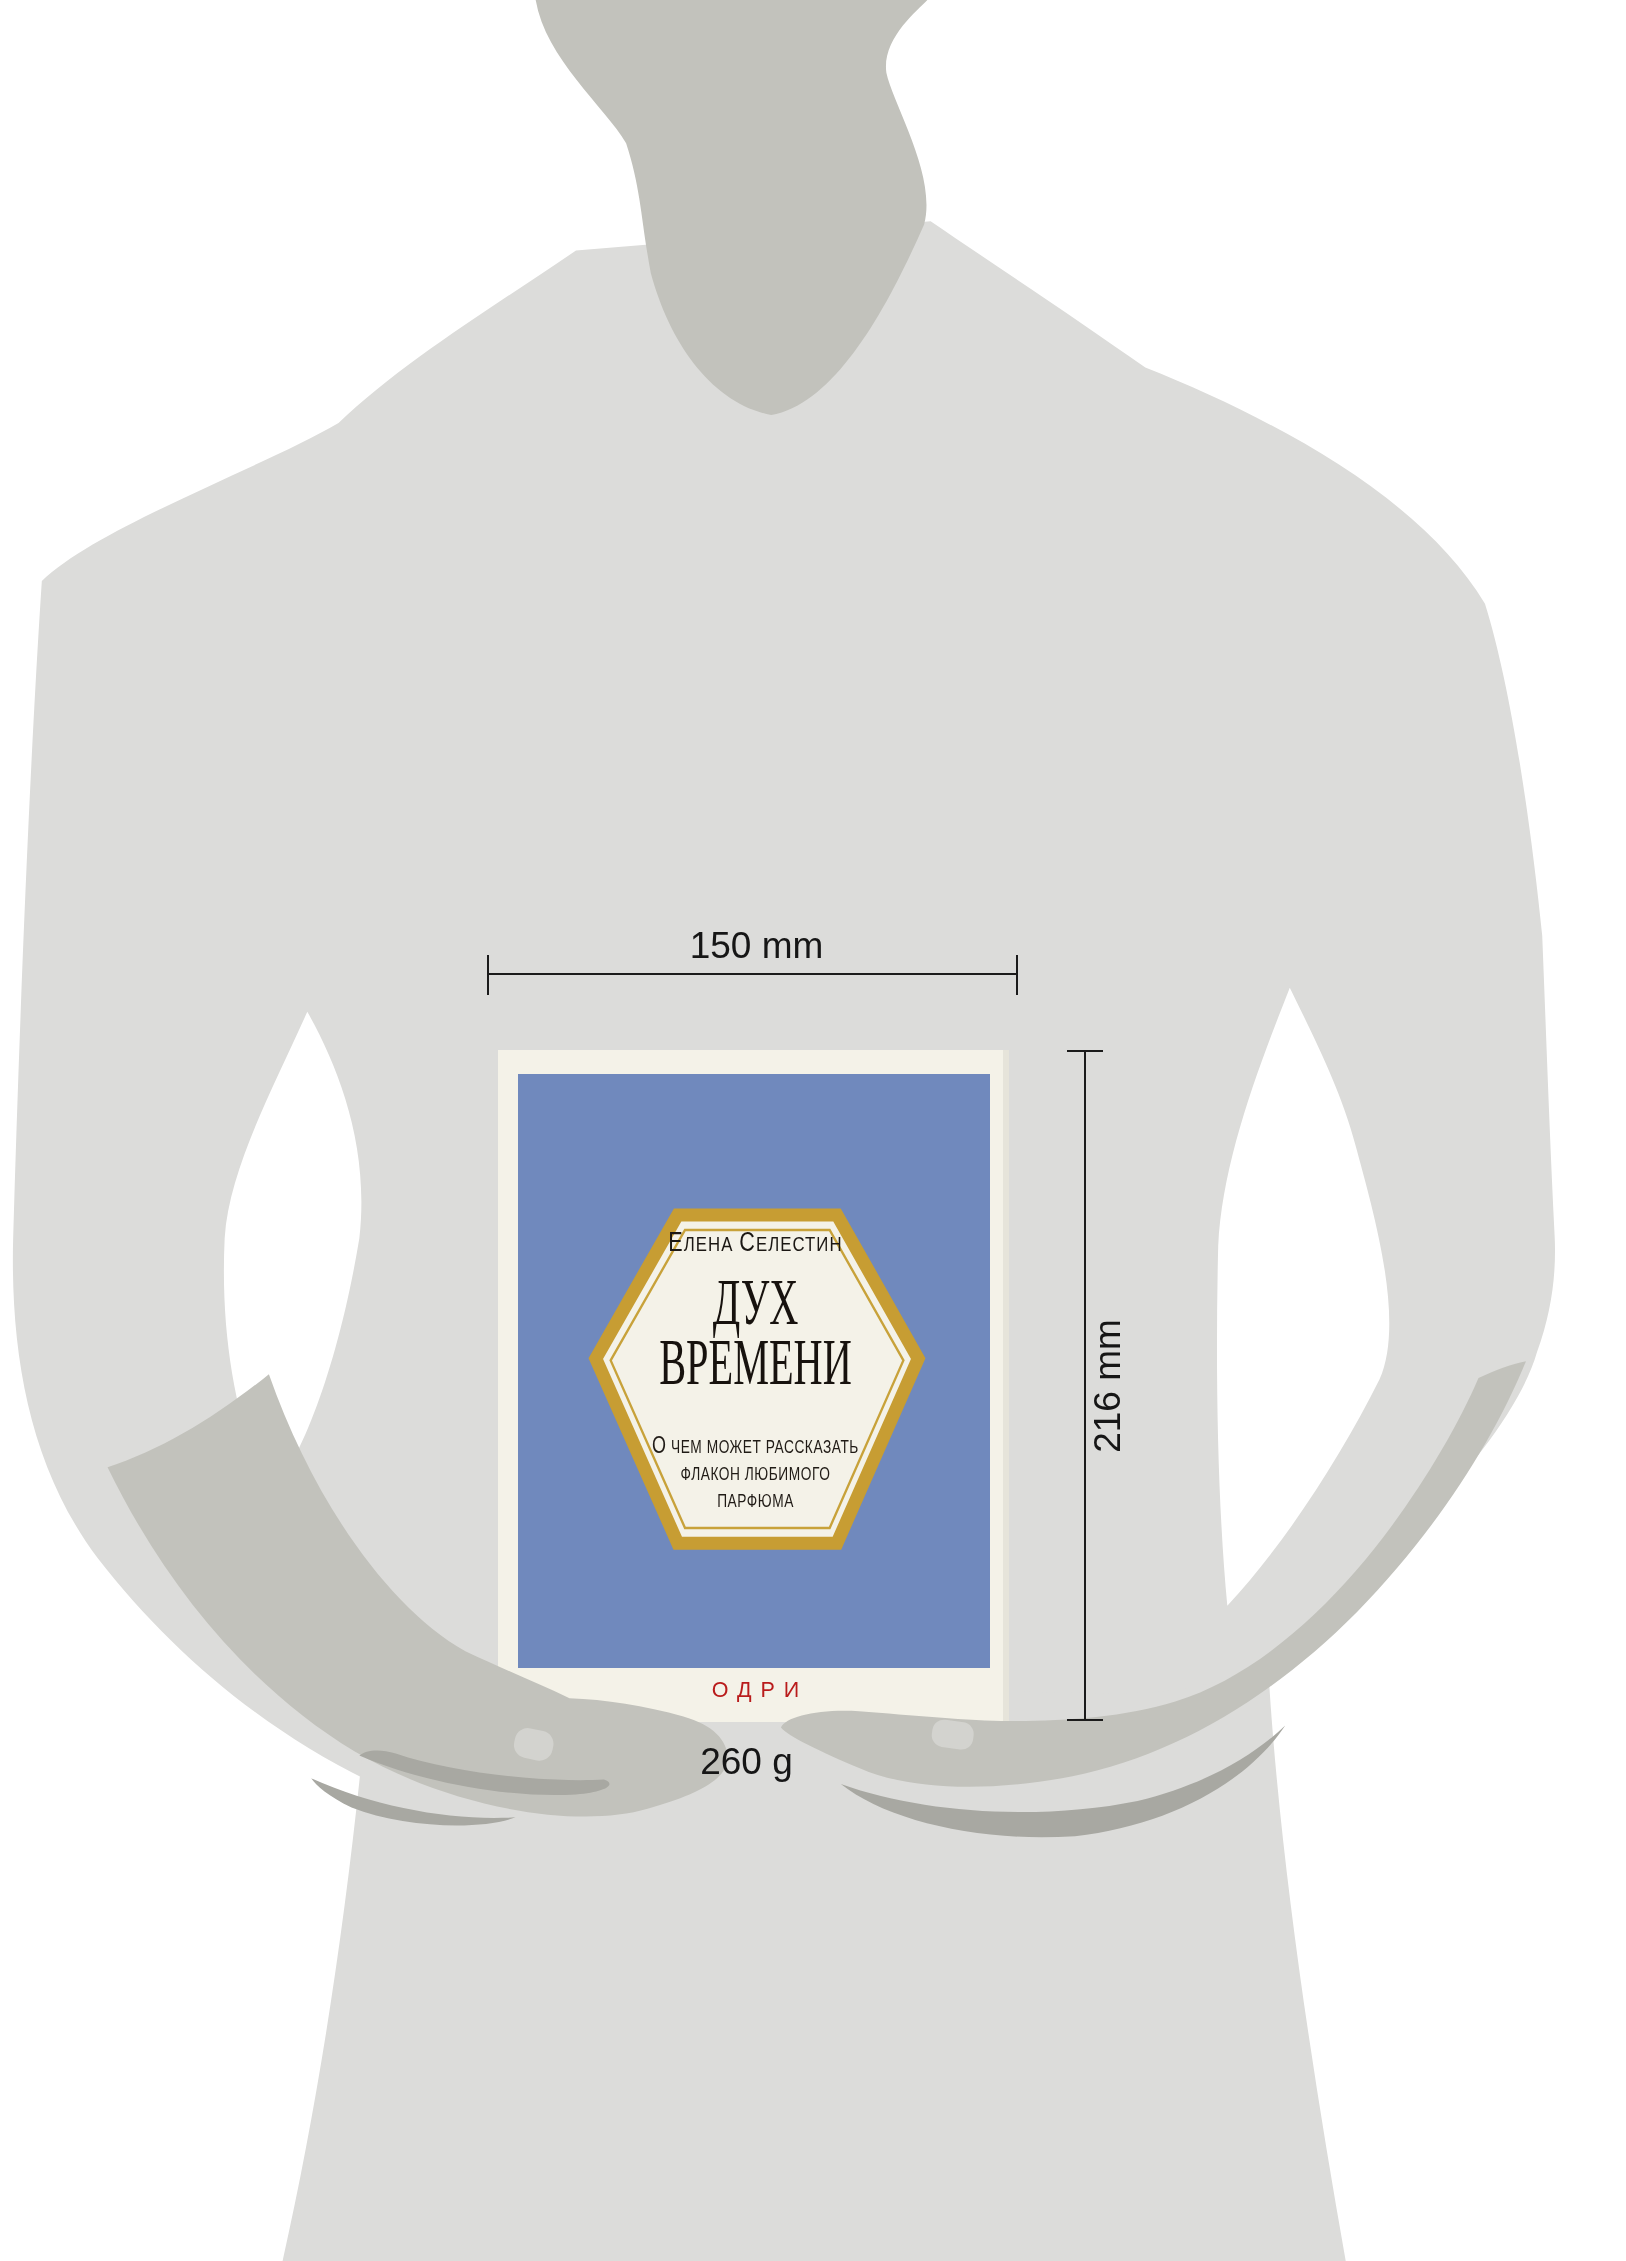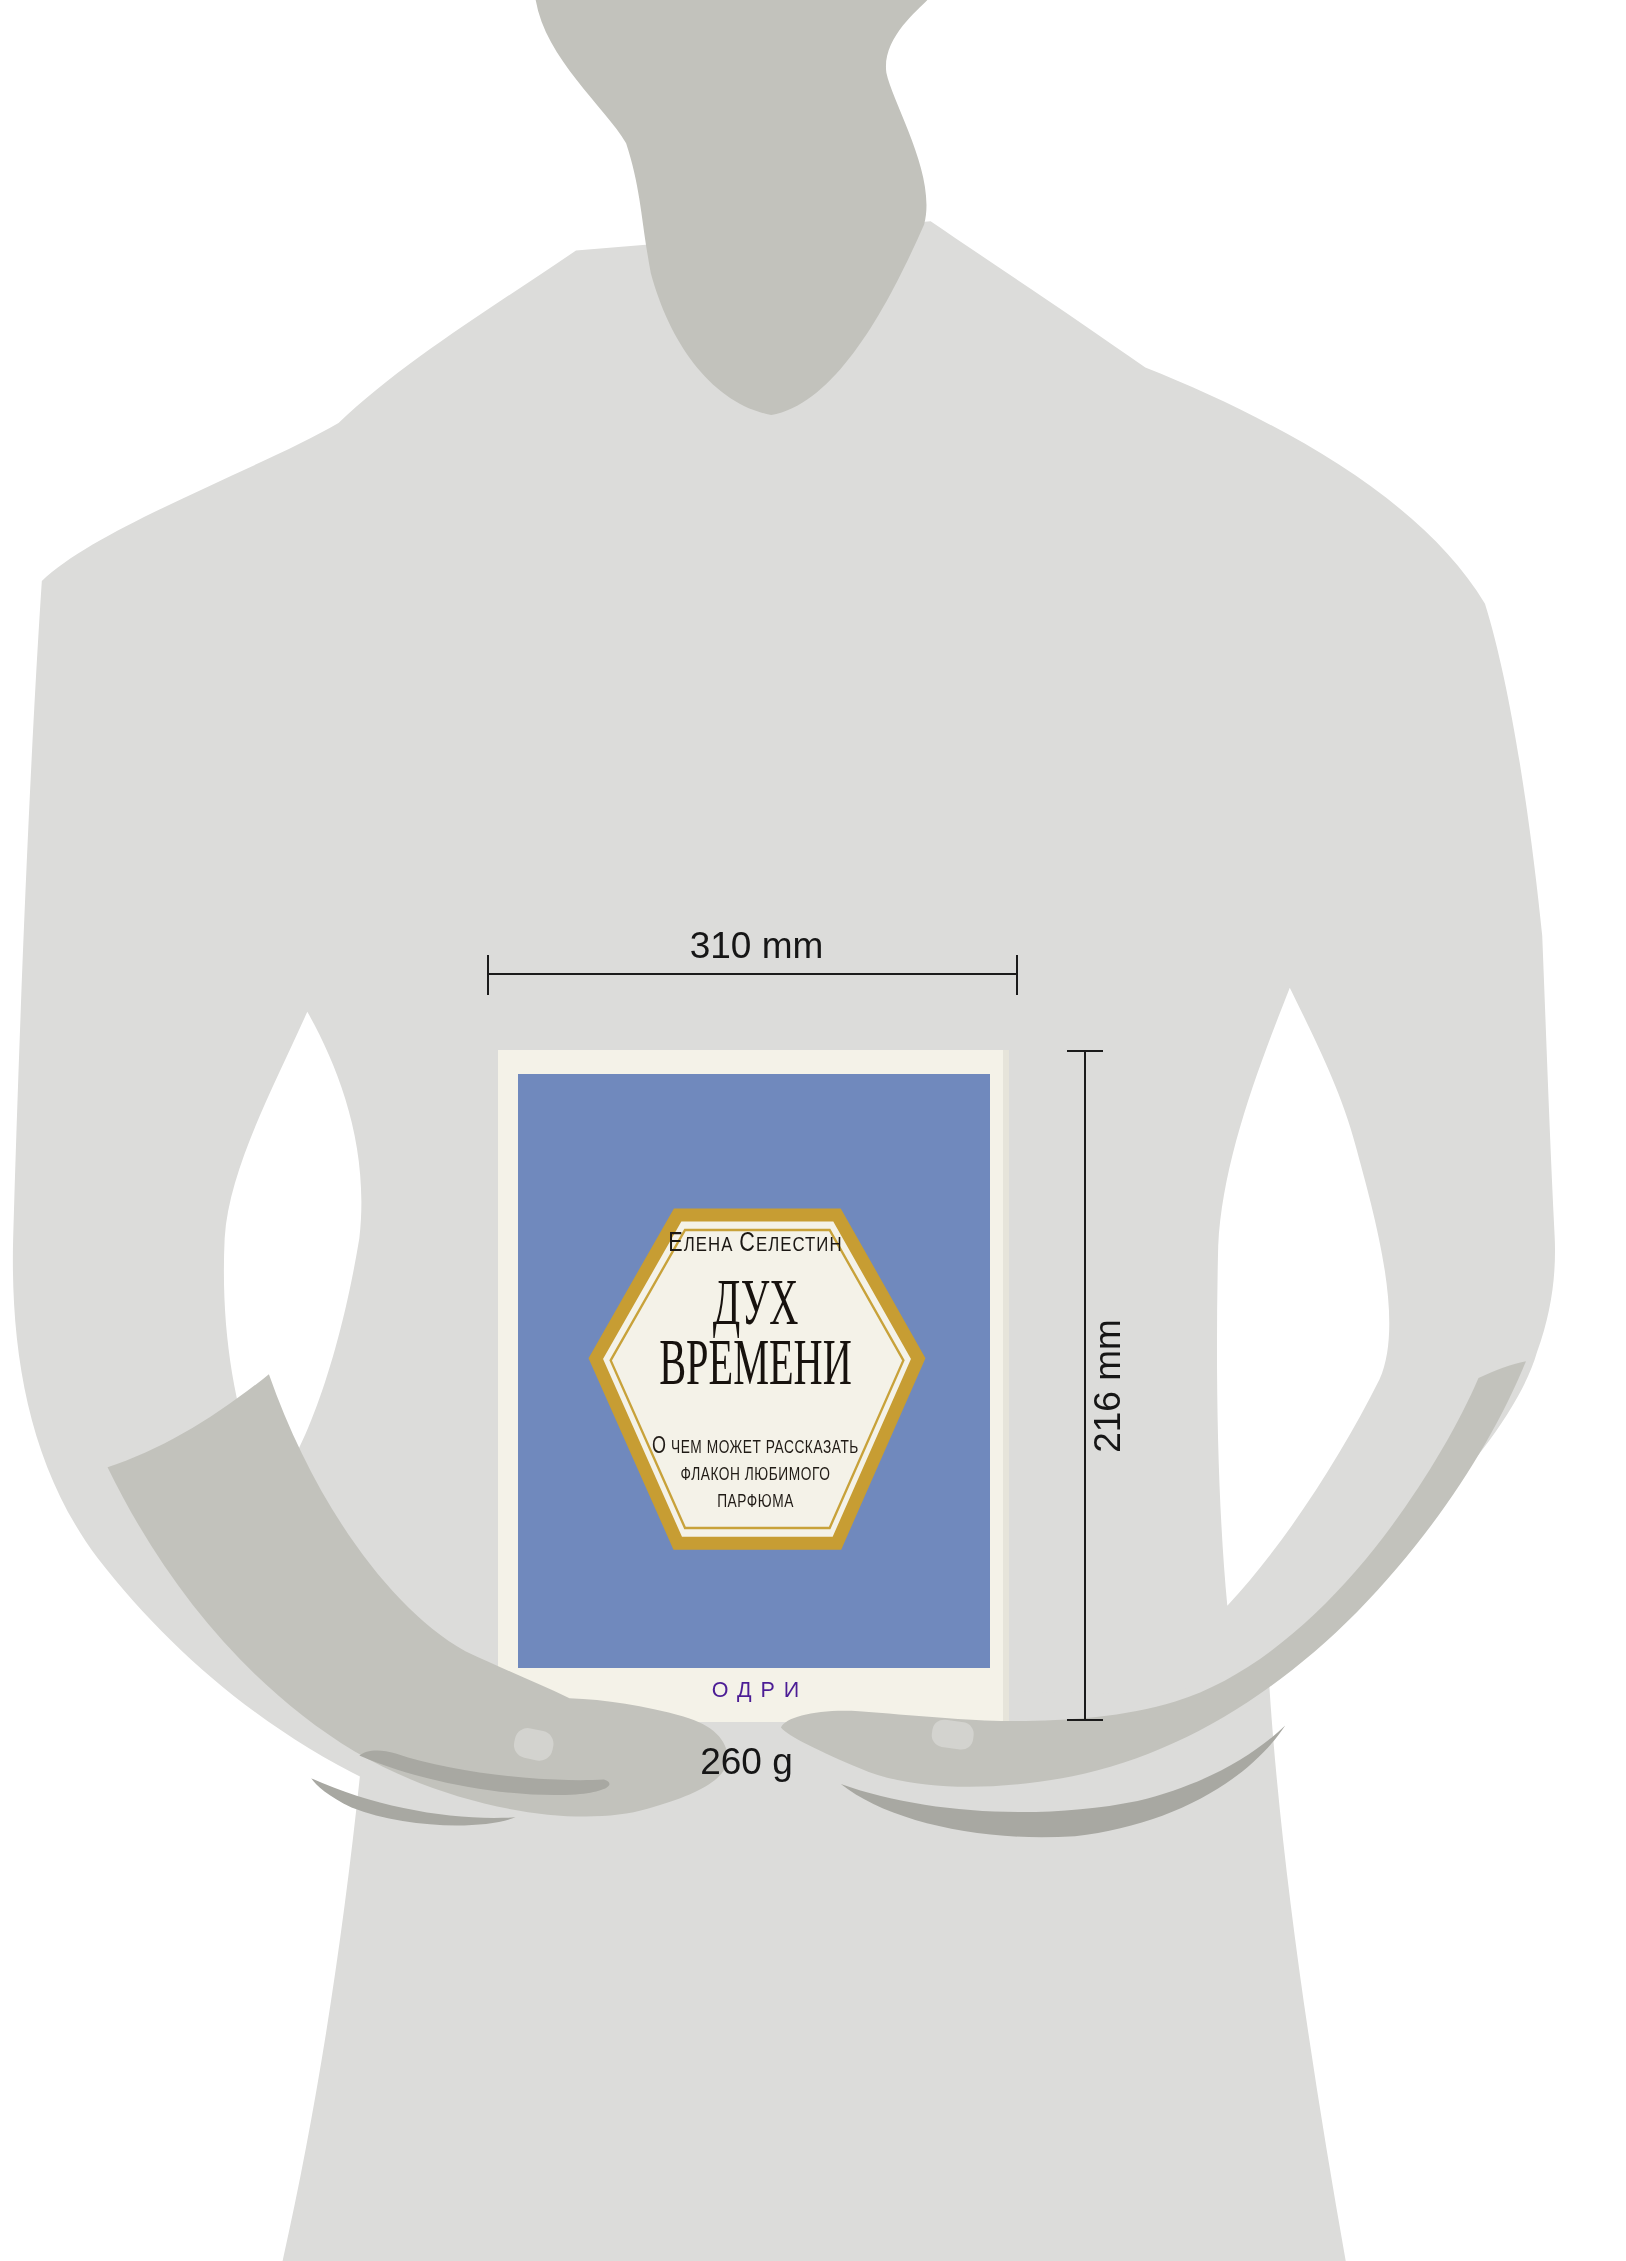--- a/index.html
+++ b/index.html
@@ -54,21 +54,21 @@
     top: 1432px;
     font-size: 17.6px; line-height: 27px; letter-spacing: 0.7px;
     transform: scaleX(0.78); transform-origin: 50% 50%;
     color: #201b16;
   }
   .subtitle-block .lead { font-size: 23px; }
   .uc { text-transform: uppercase; }
   .publisher-line {
     top: 1678px;
     font-size: 21.5px; letter-spacing: 9px; text-indent: 9px;
-    color: #4c1d95;
+    color: #b91c1c;
     white-space: nowrap;
   }
 
   
   .dim { position: absolute; background: #1b1b1b; }
   .dim-label {
     position: absolute;
     font-size: 37px; color: #161616;
     text-align: center; white-space: nowrap;
   }
@@ -215,18 +215,18 @@
     <rect fill="#d3d3cf" x="1432" y="2645" width="64" height="42" rx="18" transform="rotate(8 1464 2666)"></rect>
   </svg>
 
   <div class="dim" id="w-line"></div>
   <div class="dim" id="w-tick-l"></div>
   <div class="dim" id="w-tick-r"></div>
   <div class="dim" id="h-line"></div>
   <div class="dim" id="h-tick-t"></div>
   <div class="dim" id="h-tick-b"></div>
 
-  <div class="dim-label" id="w-label">310 mm</div>
+  <div class="dim-label" id="w-label">150 mm</div>
   <div class="dim-label" id="h-label">216 mm</div>
   <div class="dim-label" id="weight-label">260 g</div>
 
 </div>
 
 
 </body></html>

